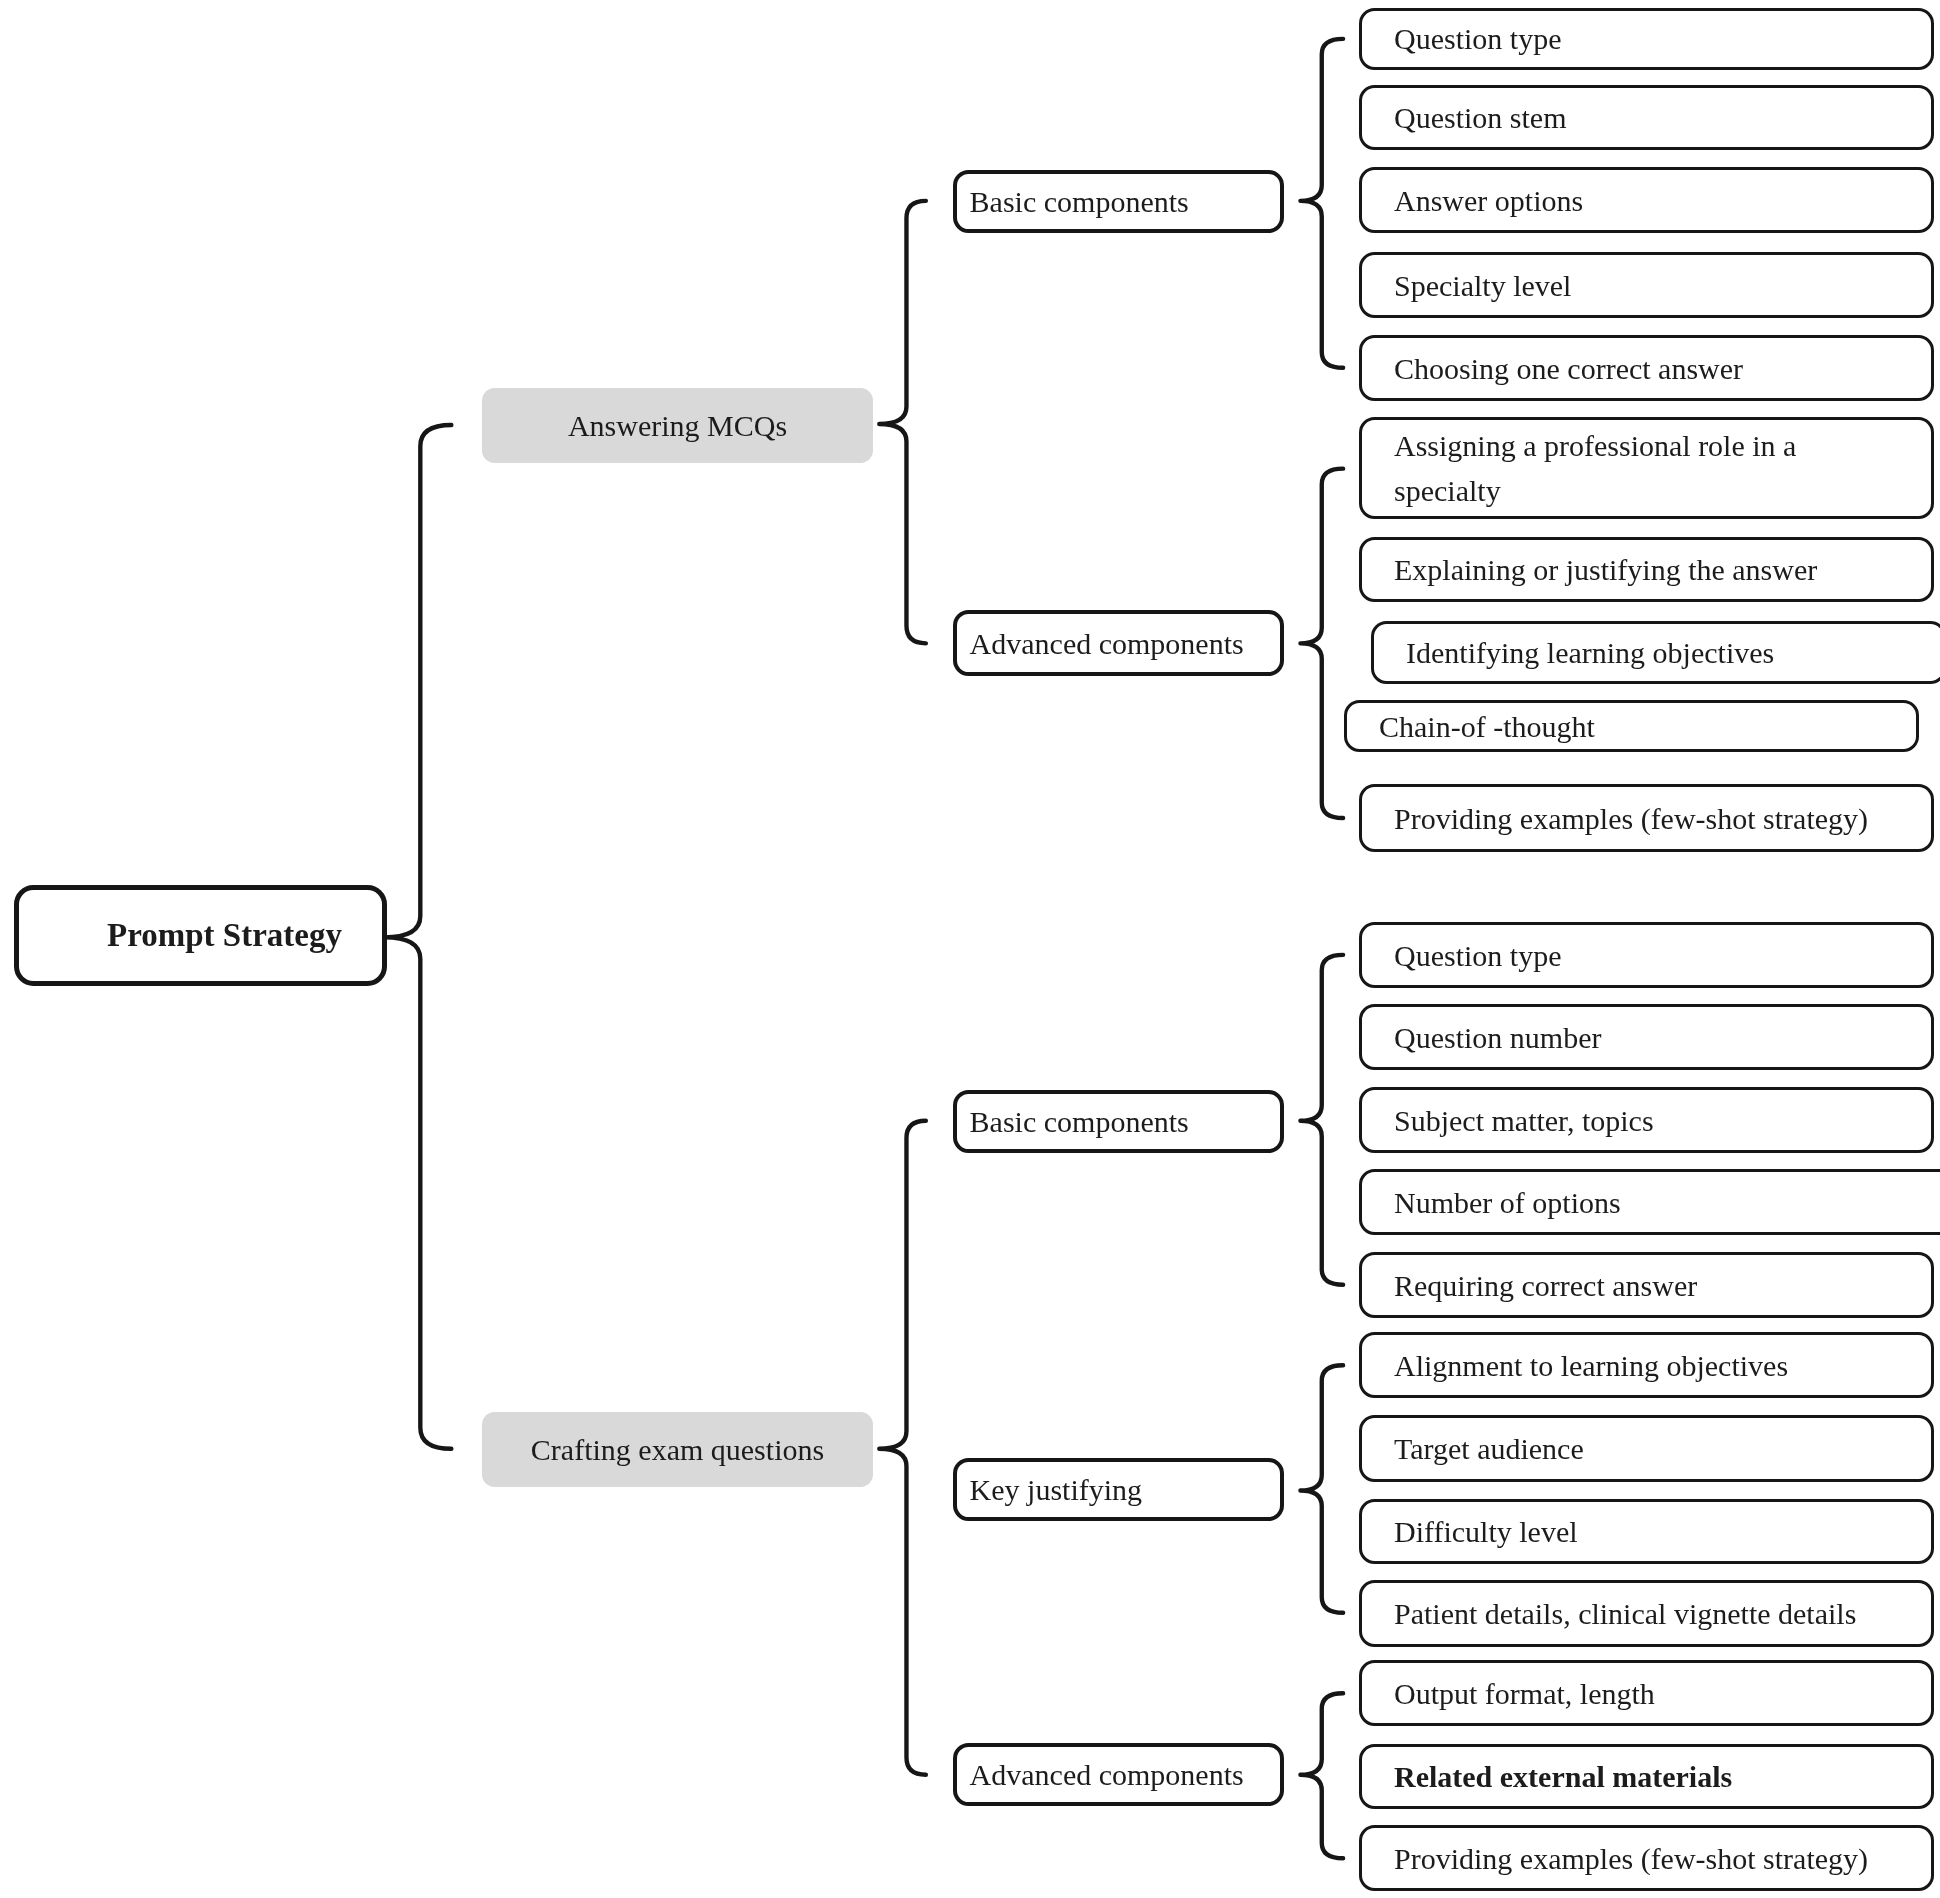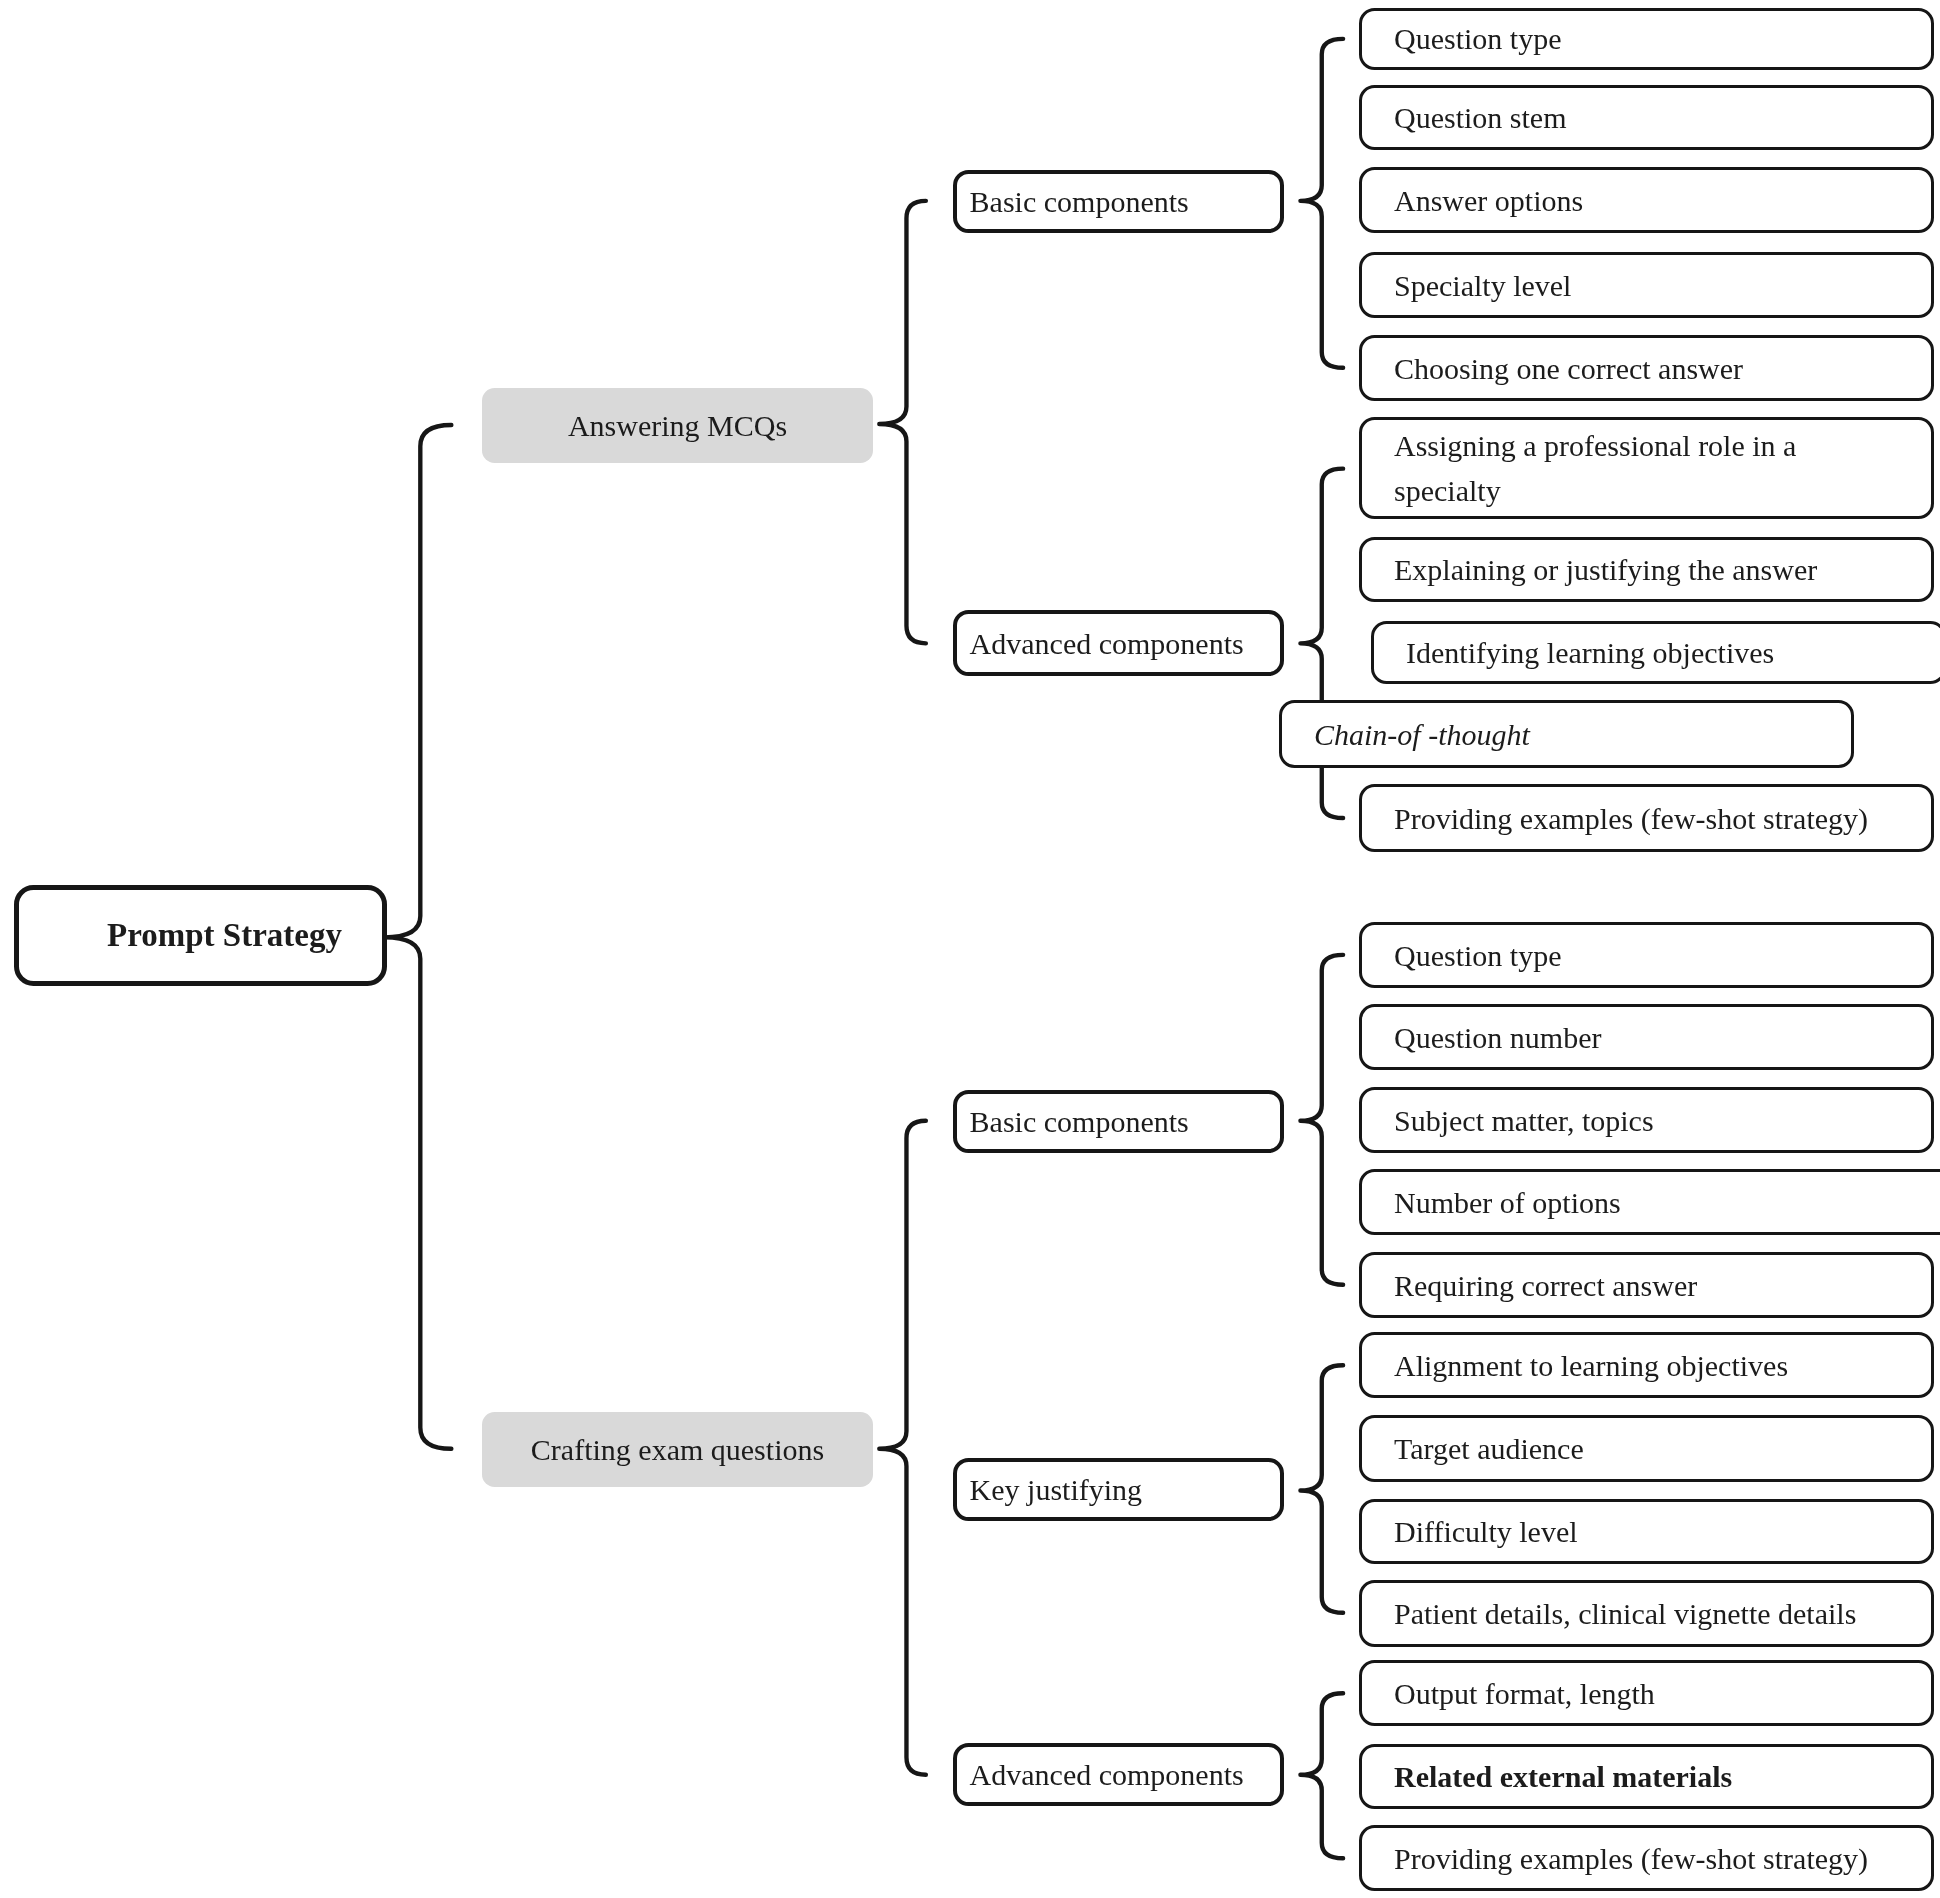--- a/index.html
+++ b/index.html
@@ -79,21 +79,21 @@
   <div class="node leaf" style="left:1359px;top:85px;width:575px;height:65px;">Question stem</div>
   <div class="node leaf" style="left:1359px;top:167px;width:575px;height:66px;">Answer options</div>
   <div class="node leaf" style="left:1359px;top:252px;width:575px;height:66px;">Specialty level</div>
   <div class="node leaf" style="left:1359px;top:335px;width:575px;height:66px;">Choosing one correct answer</div>
 
   <div class="node leaf" style="left:1359px;top:417px;width:575px;height:102px;">
     <span class="narrow">Assigning a professional role in a specialty</span>
   </div>
   <div class="node leaf" style="left:1359px;top:537px;width:575px;height:65px;">Explaining or justifying the answer</div>
   <div class="node leaf" style="left:1359px;top:621px;width:575px;height:63px;margin-left:12px;">Identifying learning objectives</div>
-  <div class="node leaf" style="left:1279px;top:700px;width:575px;height:68px;font-style:italic;">Chain-of -thought</div>
+  <div class="node leaf" style="left:1344px;top:700px;width:575px;height:52px;">Chain-of -thought</div>
   <div class="node leaf" style="left:1359px;top:784px;width:575px;height:68px;">Providing examples (few-shot strategy)</div>
 
   <div class="node leaf" style="left:1359px;top:922px;width:575px;height:66px;">Question type</div>
   <div class="node leaf" style="left:1359px;top:1004px;width:575px;height:66px;">Question number</div>
   <div class="node leaf" style="left:1359px;top:1087px;width:575px;height:66px;">Subject matter, topics</div>
   <div class="node leaf" style="left:1359px;top:1169px;width:681px;height:66px;">Number of options</div>
   <div class="node leaf" style="left:1359px;top:1252px;width:575px;height:66px;">Requiring correct answer</div>
 
   <div class="node leaf" style="left:1359px;top:1332px;width:575px;height:66px;">Alignment to learning objectives</div>
   <div class="node leaf" style="left:1359px;top:1415px;width:575px;height:67px;">Target audience</div>

